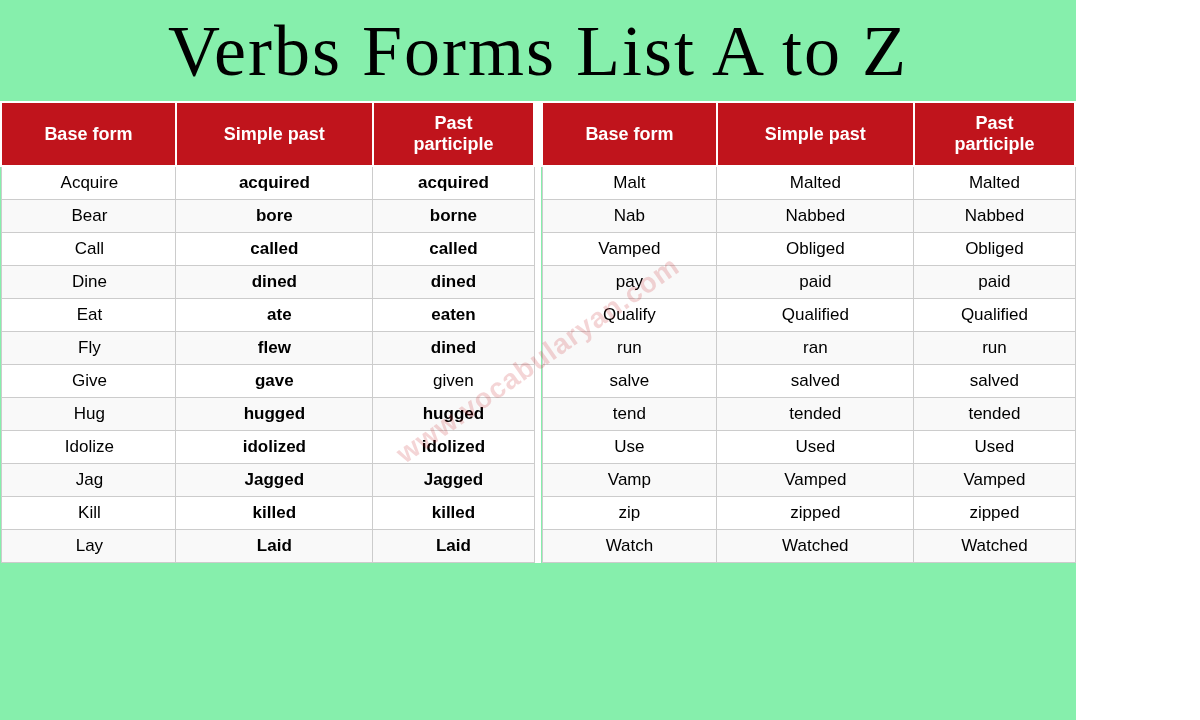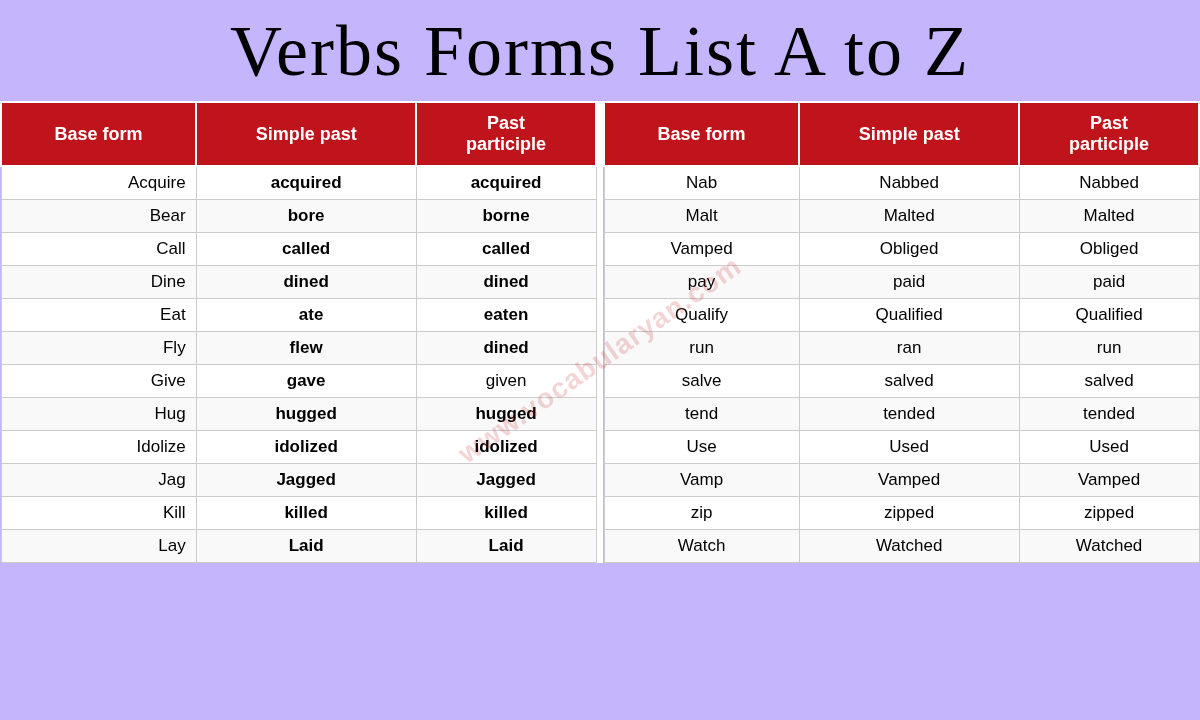--- a/index.html
+++ b/index.html
@@ -4,23 +4,23 @@
   <style>
     * { margin: 0; padding: 0; box-sizing: border-box; }
     body {
       width: 1200px;
       height: 720px;
       overflow: hidden;
       background: #fff;
       font-family: Arial, sans-serif;
     }
     .page-container {
-      width: 1200px;
+      width: 1076px;
       height: 720px;
-      background: #c4b5fd;
+      background: #86efac;
       position: relative;
     }
     .title {
       text-align: center;
       font-size: 72px;
       font-weight: 400;
       font-family: 'Times New Roman', serif;
       color: #000;
       padding: 10px 0 8px 0;
       letter-spacing: 2px;
@@ -52,21 +52,21 @@
       padding: 6px 10px;
       font-size: 17px;
       text-align: center;
       color: #000;
       background: #fff;
     }
     tr:nth-child(even) td {
       background: #f9f9f9;
     }
     .left-table td:first-child {
-      text-align: right;
+      text-align: center;
       padding-left: 12px;
     }
     .right-table td:first-child {
       text-align: center;
     }
     .divider {
       width: 6px;
       background: #fff;
       position: relative;
     }
@@ -173,28 +173,28 @@
       <table class="right-table">
         <thead>
           <tr>
             <th>Base form</th>
             <th>Simple past</th>
             <th>Past<br>participle</th>
           </tr>
         </thead>
         <tbody id="right-tbody">
         <tr>
+              <td>Malt</td>
+              <td>Malted</td>
+              <td>Malted</td>
+            </tr>
+            <tr>
               <td>Nab</td>
               <td>Nabbed</td>
               <td>Nabbed</td>
-            </tr>
-            <tr>
-              <td>Malt</td>
-              <td>Malted</td>
-              <td>Malted</td>
             </tr>
             <tr>
               <td>Vamped</td>
               <td>Obliged</td>
               <td>Obliged</td>
             </tr>
             <tr>
               <td>pay</td>
               <td>paid</td>
               <td>paid</td>

